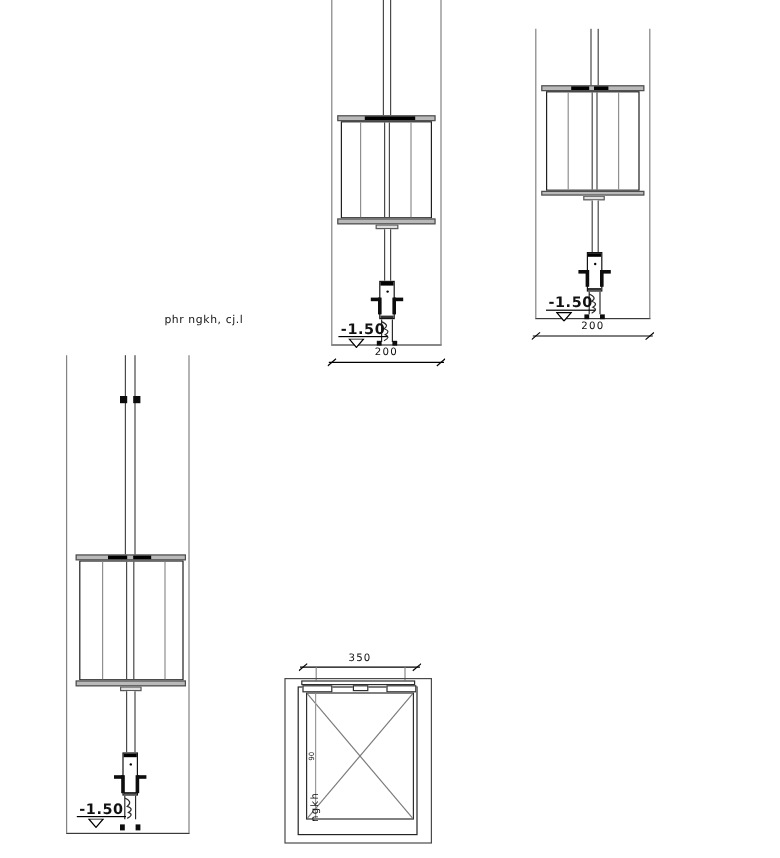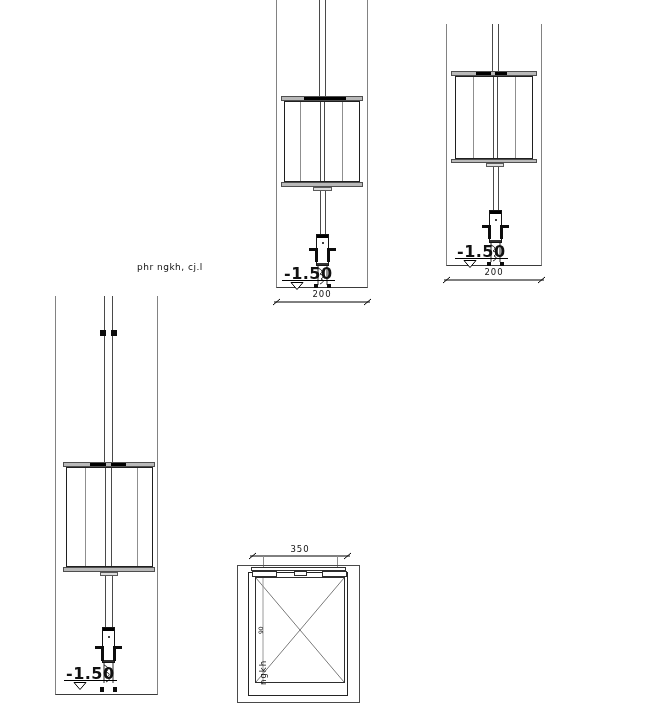--- a/index.html
+++ b/index.html
@@ -38,21 +38,21 @@
   .vline.dark { background:#4a4a4a; }
   .tab { background:#dedede; border:1px solid #5a5a5a; }
   .sleeve { background:#fff; border:1px solid #141414; }
   .sleeve .band-top { position:absolute; left:0; right:0; top:0; height:3px; background:#000; }
   .sleeve .band-bot { position:absolute; left:0; right:0; bottom:0; height:2px; background:#333; }
   .sleeve .bolt { position:absolute; width:2px; height:2px; background:#000; border-radius:50%; }
   .flange-arm { background:#0d0d0d; height:3px; }
   .flange-bar { background:#0d0d0d; width:3px; }
   .foot { background:#0d0d0d; }
   .lvl-text {
-    font-size: 16px; font-weight: 600; letter-spacing: 0.5px;
+    font-size: 12px; font-weight: 600; letter-spacing: 0.5px;
     border-bottom: 1px solid #000; padding: 0 2px 0 2px; line-height: 12px;
     white-space: nowrap;
   }
   .dim-label { font-size: 8.5px; letter-spacing: 1px; text-align: center; line-height: 9px; }
   .note { font-size: 9px; letter-spacing: 0.5px; white-space: nowrap; }
   .vtext { writing-mode: vertical-rl; transform: rotate(180deg); font-size: 8.5px; letter-spacing: 1px; }
   .vtext-small { writing-mode: vertical-rl; transform: rotate(180deg); font-size: 6px; }
   svg { display:block; }
 </style>
 </head>

